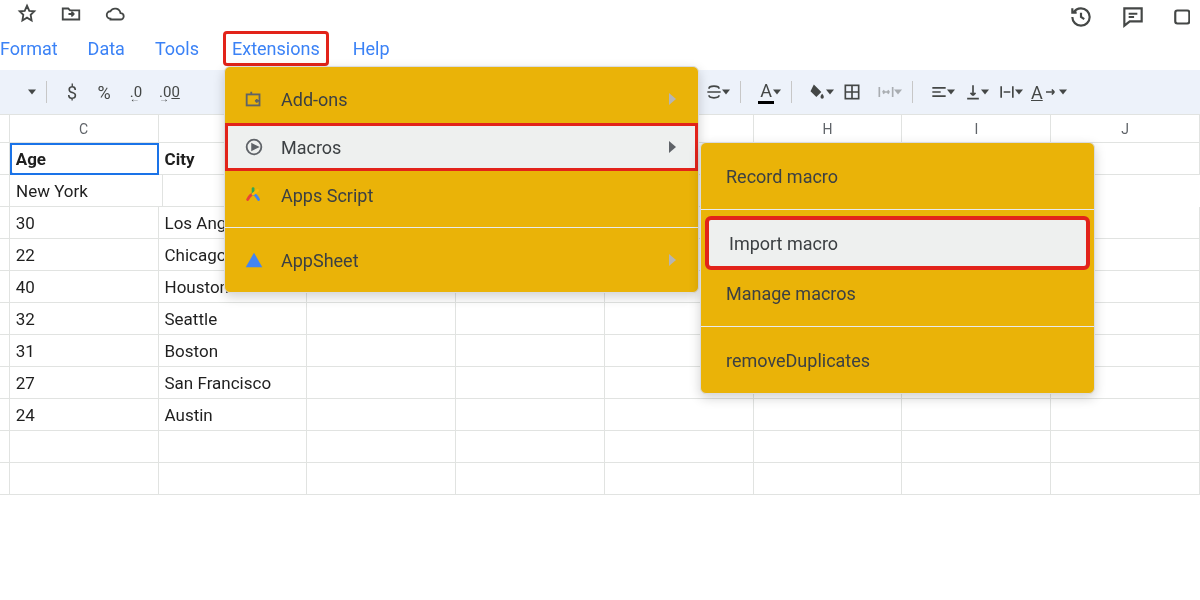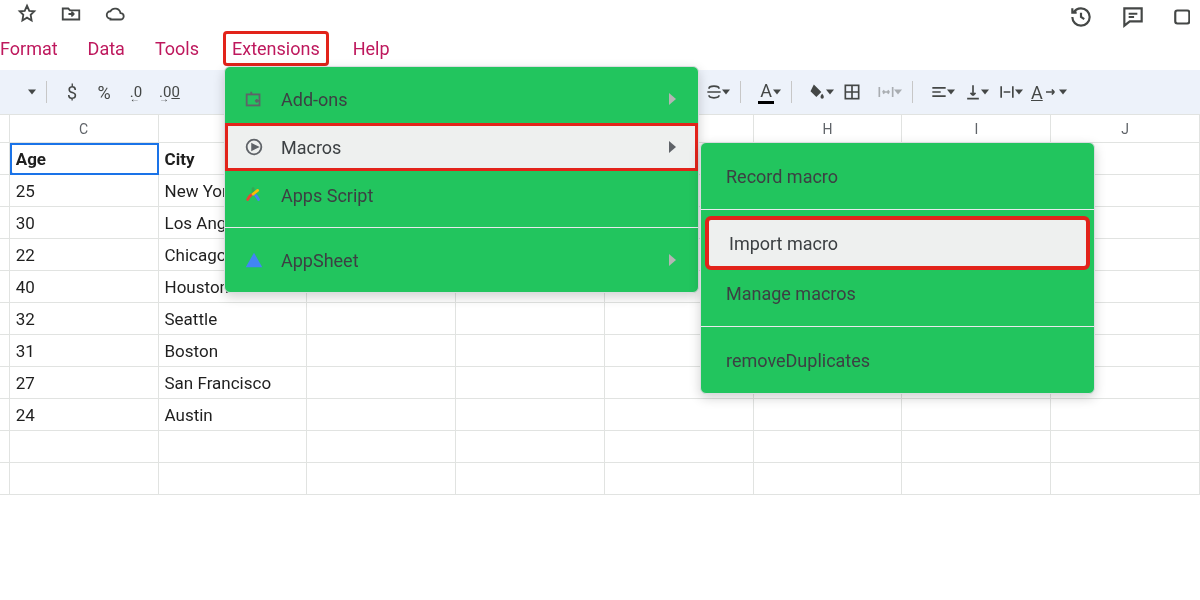--- a/index.html
+++ b/index.html
@@ -25,21 +25,21 @@
   .topbar svg { width: 22px; height: 22px; }
 
   
   .menubar {
     display: flex;
     align-items: center;
     height: 36px;
     padding-left: 0;
     gap: 18px;
     font-size: 18px;
-    color: #be185d;
+    color: #3b82f6;
   }
   .menubar .menu-item {
     padding: 4px 6px;
     cursor: pointer;
   }
   .menubar .menu-item.format { padding-left: 0; }
   .menu-highlight {
     border: 3px solid #e2231a;
     border-radius: 4px;
     padding: 6px 10px;
@@ -155,21 +155,21 @@
     position: absolute;
     left: -5px; bottom: -5px;
     width: 8px; height: 8px;
     background: #1a73e8;
     border-radius: 50%;
   }
 
   
   .menu-panel {
     position: absolute;
-    background: #22c55e;
+    background: #eab308;
     border: 1px solid #dadce0;
     border-radius: 6px;
     box-shadow: 0 4px 12px rgba(0,0,0,.18);
     padding: 8px 0;
     z-index: 10;
   }
   .ext-menu {
     left: 224px;
     top: 66px;
     width: 475px;
@@ -355,21 +355,20 @@
       <div class="cell"></div>
       <div class="cell"></div>
       <div class="cell"></div>
       <div class="cell"></div>
       <div class="cell"></div>
       <div class="cell"></div>
     </div>
 
     <div class="row">
       <div class="rownum"></div>
-      <div class="cell">25</div>
       <div class="cell">New York</div>
       <div class="cell"></div>
         <div class="cell"></div>
         <div class="cell"></div>
         <div class="cell"></div>
         <div class="cell"></div>
         <div class="cell"></div>
     </div>
     <div class="row">
       <div class="rownum"></div>

